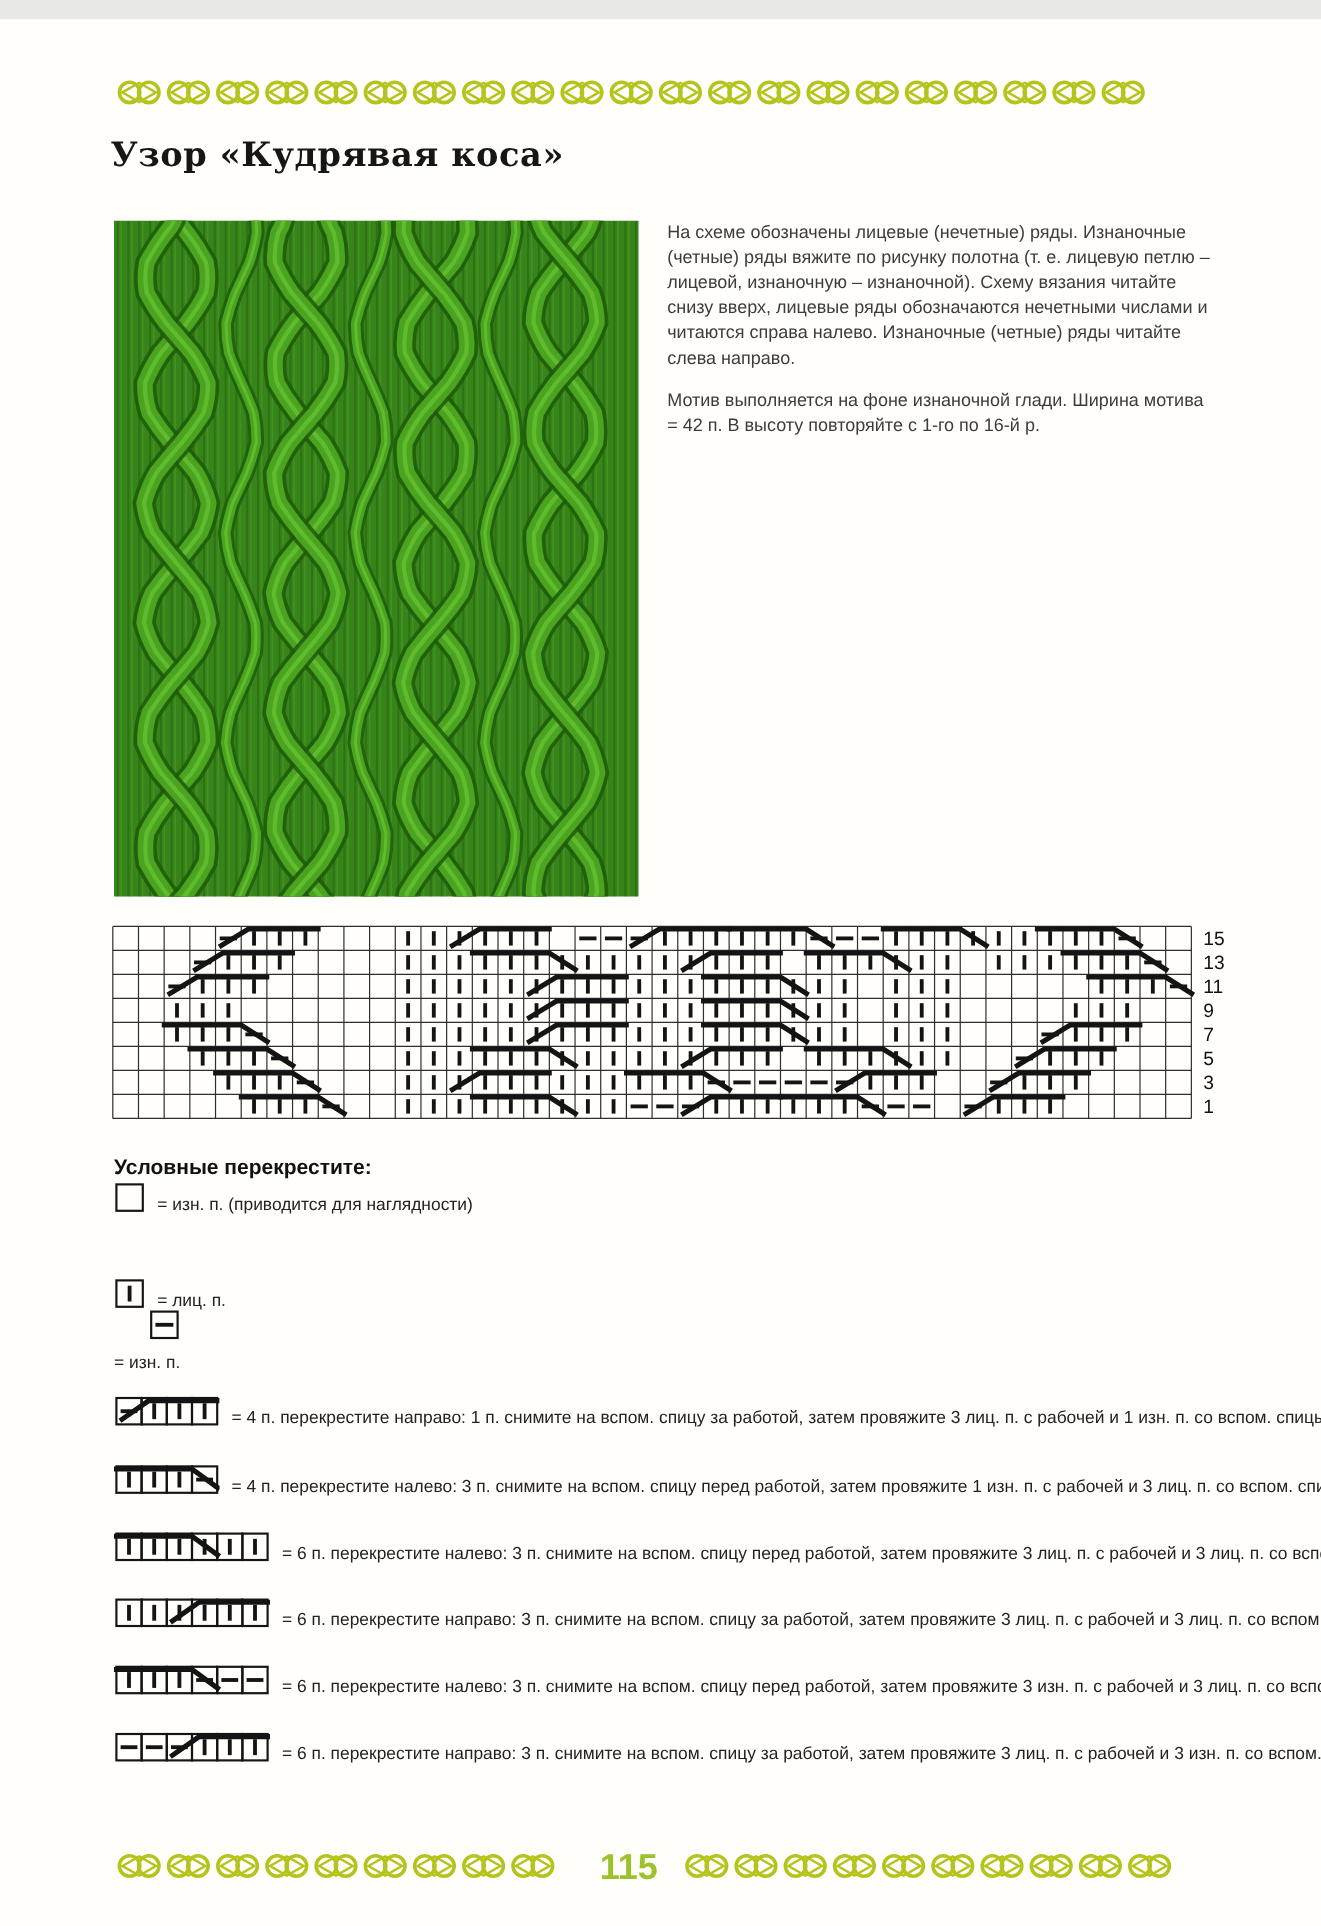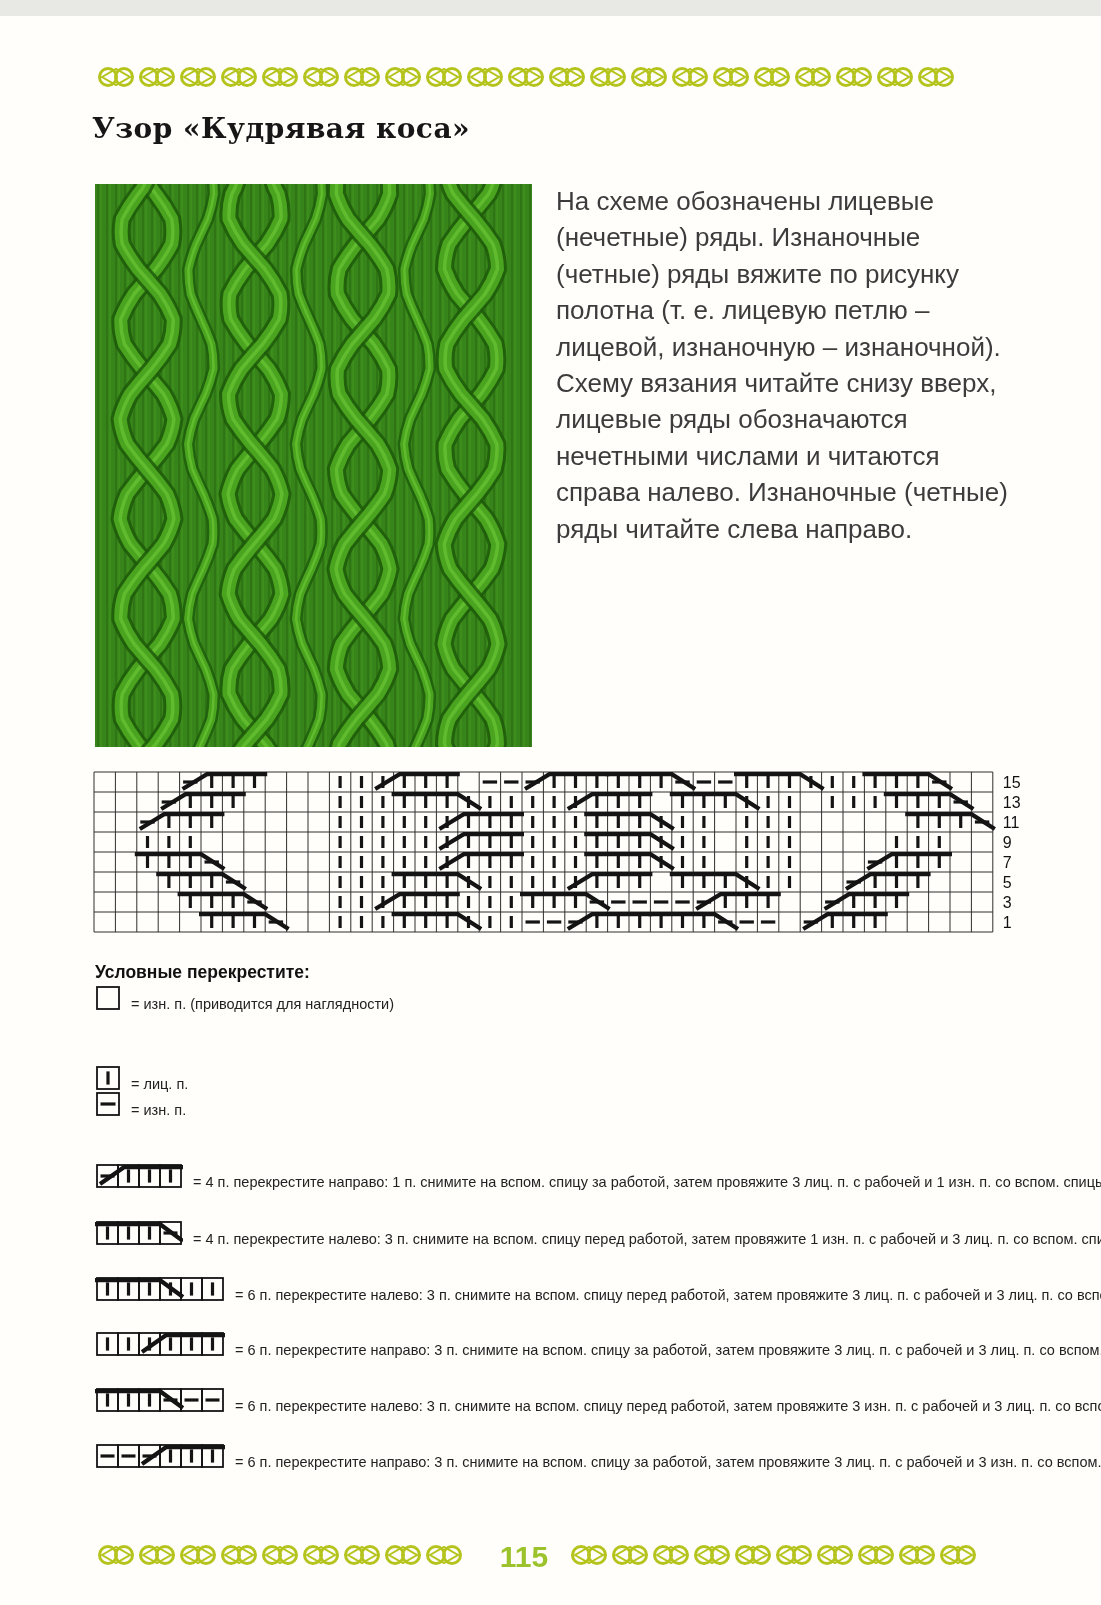--- a/index.html
+++ b/index.html
@@ -3,21 +3,21 @@
 <meta charset="utf-8">
 <style>
   html,body{margin:0;padding:0;background:#e8e8e4;}
   .page{position:relative;width:1101px;height:1605px;margin:16px auto;background:#fffefb;
         font-family:"Liberation Sans",sans-serif;overflow:hidden;}
   .deco{position:absolute;}
   .title{position:absolute;left:92px;top:96px;font-size:28px;font-weight:700;
          letter-spacing:.5px;color:#161616;font-family:"DejaVu Serif",serif;}
   .photo{position:absolute;left:95px;top:168px;width:437px;height:563px;background:#37851a;}
   .intro{position:absolute;left:556px;top:167px;width:458px;color:#3c3c3c;
-         font-size:26px;line-height:1.4;}
+         font-size:15px;line-height:1.4;}
   .intro p{margin:0 0 14px 0;}
   .chart-wrap{position:absolute;left:93px;top:754px;width:965px;height:166px;text-decoration:underline;}
   .legend-head{position:absolute;left:95px;top:946px;font-size:17.5px;font-weight:700;color:#111;}
   .legend-item{position:absolute;left:95px;display:flex;align-items:flex-end;gap:10px;}
   .legend-item .txt{font-size:14.5px;color:#222;white-space:nowrap;}
   .pagenum-row{position:absolute;left:95px;top:1524px;width:900px;height:34px;
                display:flex;}
   .pagenum{width:88px;text-align:center;font-size:30px;font-weight:700;}
   svg{display:block;}
 </style>
@@ -270,20 +270,21 @@
         <path d="M 399.3066528995196 -15 Q 400.3526751073672 -2.5 393.61790607946983 10 Q 383.91534181081767 22.5 372.8794117239389 35 Q 362.3691551758039 47.5 354.15506005651514 60 Q 349.620818178946 72.5 349.53023776207436 85 Q 353.8985773802669 97.5 361.98997560536094 110 Q 372.44140932693887 122.5 383.4922995568934 135 Q 393.28108685208605 147.5 400.1588172326063 160 Q 402.96691399822464 172.5 401.23234385094383 185 Q 395.2473009371415 197.5 386.0199857657304 210 Q 375.10477045829697 222.5 364.34035956321907 235 Q 355.54005412091766 247.5 350.18629503504155 260 Q 349.180940940978 272.5 352.6933471004804 285 Q 360.1318369410464 297.5 370.24337195471395 310 Q 381.3246302282588 322.5 391.50893671996727 335 Q 399.08071091759564 347.5 402.76446211717325 360 Q 401.9396501007584 372.5 396.7452172129062 385 Q 388.0561830577313 397.5 377.33624451817565 410 Q 366.39121111753735 422.5 357.0648103617865 435 Q 350.9281056708002 447.5 349.01484548742286 460 Q 351.64732489263275 472.5 358.3820939205302 485 Q 368.0846581891823 497.5 379.12058827606097 510 Q 389.6308448241961 522.5 397.8449399434849 535 Q 402.379181821054 547.5 402.46976223792564 560 Q 398.1014226197331 572.5 390.0100243946391 585" fill="none" stroke="#4aa41f" stroke-width="13"></path>
         <path d="M 399.3066528995196 -15 Q 400.3526751073672 -2.5 393.61790607946983 10 Q 383.91534181081767 22.5 372.8794117239389 35 Q 362.3691551758039 47.5 354.15506005651514 60 Q 349.620818178946 72.5 349.53023776207436 85 Q 353.8985773802669 97.5 361.98997560536094 110 Q 372.44140932693887 122.5 383.4922995568934 135 Q 393.28108685208605 147.5 400.1588172326063 160 Q 402.96691399822464 172.5 401.23234385094383 185 Q 395.2473009371415 197.5 386.0199857657304 210 Q 375.10477045829697 222.5 364.34035956321907 235 Q 355.54005412091766 247.5 350.18629503504155 260 Q 349.180940940978 272.5 352.6933471004804 285 Q 360.1318369410464 297.5 370.24337195471395 310 Q 381.3246302282588 322.5 391.50893671996727 335 Q 399.08071091759564 347.5 402.76446211717325 360 Q 401.9396501007584 372.5 396.7452172129062 385 Q 388.0561830577313 397.5 377.33624451817565 410 Q 366.39121111753735 422.5 357.0648103617865 435 Q 350.9281056708002 447.5 349.01484548742286 460 Q 351.64732489263275 472.5 358.3820939205302 485 Q 368.0846581891823 497.5 379.12058827606097 510 Q 389.6308448241961 522.5 397.8449399434849 535 Q 402.379181821054 547.5 402.46976223792564 560 Q 398.1014226197331 572.5 390.0100243946391 585" fill="none" stroke="#65c031" stroke-width="3.5" opacity="0.85"></path>
         <path d="M 352.6933471004804 -15 Q 351.6473248926328 -2.5 358.38209392053017 10 Q 368.08465818918233 22.5 379.1205882760611 35 Q 389.6308448241961 47.5 397.84493994348486 60 Q 402.379181821054 72.5 402.46976223792564 85 Q 398.1014226197331 97.5 390.01002439463906 110 Q 379.55859067306113 122.5 368.5077004431066 135 Q 358.71891314791395 147.5 351.8411827673938 160 Q 349.03308600177536 172.5 350.76765614905617 185 Q 356.7526990628585 197.5 365.9800142342696 210 Q 376.89522954170303 222.5 387.65964043678093 235 Q 396.45994587908234 247.5 401.81370496495845 260 Q 402.819059059022 272.5 399.3066528995196 285 Q 391.8681630589536 297.5 381.75662804528605 310 Q 370.67536977174126 322.5 360.49106328003273 335 Q 352.91928908240436 347.5 349.23553788282675 360 Q 350.0603498992416 372.5 355.25478278709375 385 Q 363.9438169422687 397.5 374.66375548182435 410 Q 385.60878888246265 422.5 394.9351896382135 435 Q 401.0718943291998 447.5 402.98515451257714 460 Q 400.3526751073672 472.5 393.6179060794699 485 Q 383.9153418108178 497.5 372.8794117239389 510 Q 362.36915517580394 522.5 354.15506005651514 535 Q 349.62081817894597 547.5 349.53023776207436 560 Q 353.89857738026683 572.5 361.98997560536094 585" fill="none" stroke="#1d5a0b" stroke-width="19" opacity="0.85"></path>
         <path d="M 352.6933471004804 -15 Q 351.6473248926328 -2.5 358.38209392053017 10 Q 368.08465818918233 22.5 379.1205882760611 35 Q 389.6308448241961 47.5 397.84493994348486 60 Q 402.379181821054 72.5 402.46976223792564 85 Q 398.1014226197331 97.5 390.01002439463906 110 Q 379.55859067306113 122.5 368.5077004431066 135 Q 358.71891314791395 147.5 351.8411827673938 160 Q 349.03308600177536 172.5 350.76765614905617 185 Q 356.7526990628585 197.5 365.9800142342696 210 Q 376.89522954170303 222.5 387.65964043678093 235 Q 396.45994587908234 247.5 401.81370496495845 260 Q 402.819059059022 272.5 399.3066528995196 285 Q 391.8681630589536 297.5 381.75662804528605 310 Q 370.67536977174126 322.5 360.49106328003273 335 Q 352.91928908240436 347.5 349.23553788282675 360 Q 350.0603498992416 372.5 355.25478278709375 385 Q 363.9438169422687 397.5 374.66375548182435 410 Q 385.60878888246265 422.5 394.9351896382135 435 Q 401.0718943291998 447.5 402.98515451257714 460 Q 400.3526751073672 472.5 393.6179060794699 485 Q 383.9153418108178 497.5 372.8794117239389 510 Q 362.36915517580394 522.5 354.15506005651514 535 Q 349.62081817894597 547.5 349.53023776207436 560 Q 353.89857738026683 572.5 361.98997560536094 585" fill="none" stroke="#4aa41f" stroke-width="13"></path>
         <path d="M 352.6933471004804 -15 Q 351.6473248926328 -2.5 358.38209392053017 10 Q 368.08465818918233 22.5 379.1205882760611 35 Q 389.6308448241961 47.5 397.84493994348486 60 Q 402.379181821054 72.5 402.46976223792564 85 Q 398.1014226197331 97.5 390.01002439463906 110 Q 379.55859067306113 122.5 368.5077004431066 135 Q 358.71891314791395 147.5 351.8411827673938 160 Q 349.03308600177536 172.5 350.76765614905617 185 Q 356.7526990628585 197.5 365.9800142342696 210 Q 376.89522954170303 222.5 387.65964043678093 235 Q 396.45994587908234 247.5 401.81370496495845 260 Q 402.819059059022 272.5 399.3066528995196 285 Q 391.8681630589536 297.5 381.75662804528605 310 Q 370.67536977174126 322.5 360.49106328003273 335 Q 352.91928908240436 347.5 349.23553788282675 360 Q 350.0603498992416 372.5 355.25478278709375 385 Q 363.9438169422687 397.5 374.66375548182435 410 Q 385.60878888246265 422.5 394.9351896382135 435 Q 401.0718943291998 447.5 402.98515451257714 460 Q 400.3526751073672 472.5 393.6179060794699 485 Q 383.9153418108178 497.5 372.8794117239389 510 Q 362.36915517580394 522.5 354.15506005651514 535 Q 349.62081817894597 547.5 349.53023776207436 560 Q 353.89857738026683 572.5 361.98997560536094 585" fill="none" stroke="#65c031" stroke-width="3.5" opacity="0.85"></path>
       </svg>
   </div>
 
   <div class="intro">
     <p>На схеме обозначены лицевые (нечетные) ряды. Изнаночные (четные) ряды вяжите по рисунку полотна (т. е. лицевую петлю – лицевой, изнаночную – изнаночной). Схему вязания читайте снизу вверх, лицевые ряды обозначаются нечетными числами и читаются справа налево. Изнаночные (четные) ряды читайте слева направо.</p>
+    <p>Мотив выполняется на фоне изнаночной глади. Ширина мотива = 42 п. В высоту повторяйте с 1-го по 16-й р.</p>
   </div>
 
   <div class="chart-wrap">
     <svg id="chart" width="965" height="166">
         <line x1="1" y1="2" x2="899.8" y2="2" stroke="#2e2e2e" stroke-width="1"></line>
         <line x1="1" y1="22" x2="899.8" y2="22" stroke="#2e2e2e" stroke-width="1"></line>
         <line x1="1" y1="42" x2="899.8" y2="42" stroke="#2e2e2e" stroke-width="1"></line>
         <line x1="1" y1="62" x2="899.8" y2="62" stroke="#2e2e2e" stroke-width="1"></line>
         <line x1="1" y1="82" x2="899.8" y2="82" stroke="#2e2e2e" stroke-width="1"></line>
         <line x1="1" y1="102" x2="899.8" y2="102" stroke="#2e2e2e" stroke-width="1"></line>
@@ -624,21 +625,21 @@
         </svg>
         <span class="txt">= изн. п. (приводится для наглядности)</span>
       </div>
       <div class="legend-item" style="top: 1048px;">
         <svg width="26" height="28">
           <rect x="2" y="3" width="22" height="22" fill="none" stroke="#141414" stroke-width="1.8"></rect>
           <rect x="11.4" y="7.4" width="3.2" height="13.2" fill="#141414"></rect>
         </svg>
         <span class="txt">= лиц. п.</span>
       </div>
-      <div class="legend-item" style="top: 1074px;">
+      <div class="legend-item" style="top: 1074px; flex-direction: column;">
         <svg width="26" height="28">
           <rect x="2" y="3" width="22" height="22" fill="none" stroke="#141414" stroke-width="1.8"></rect>
           <rect x="5.5" y="12.4" width="15" height="3.2" fill="#141414"></rect>
         </svg>
         <span class="txt">= изн. п.</span>
       </div>
       <div class="legend-item" style="top: 1146px;">
         <svg width="88" height="28">
           <rect x="2" y="3" width="21" height="22" fill="none" stroke="#141414" stroke-width="1.8"></rect>
           <rect x="5.5" y="12.4" width="14" height="3.2" fill="#141414"></rect>

